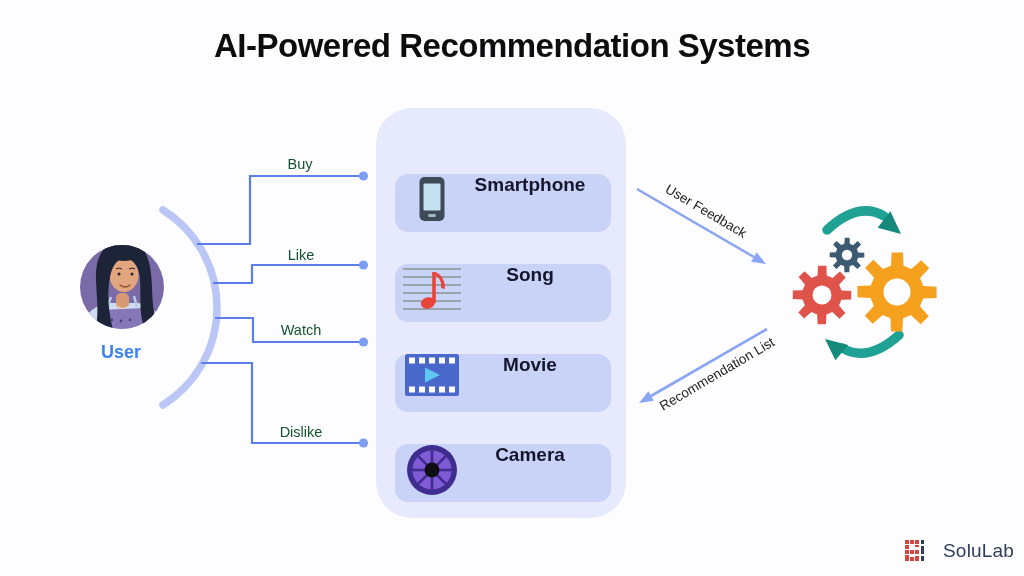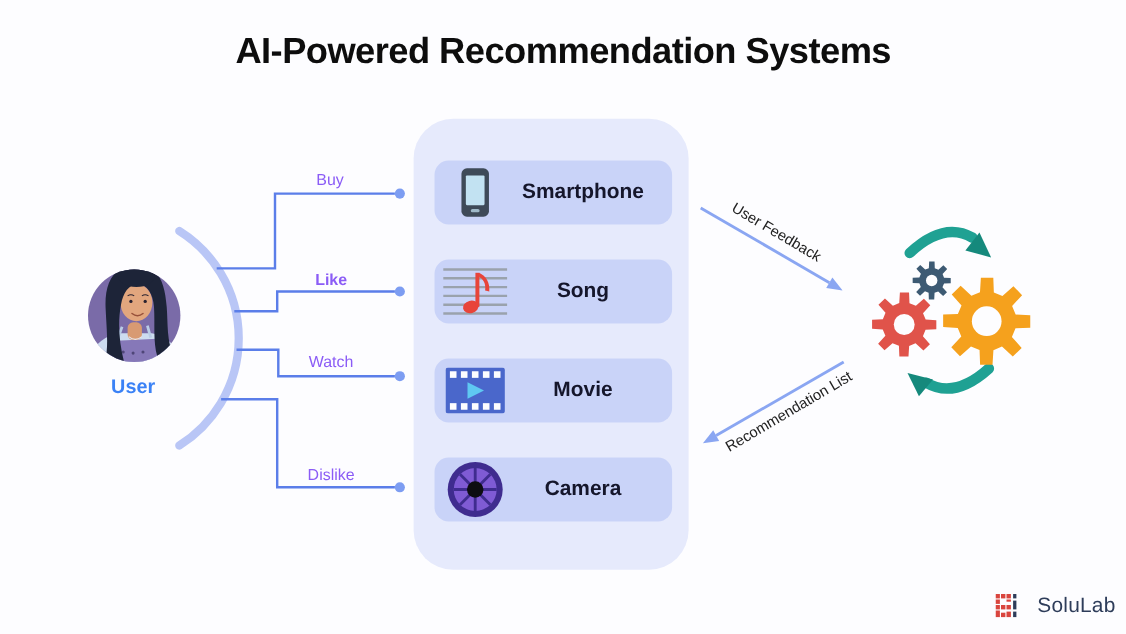--- a/index.html
+++ b/index.html
@@ -9,40 +9,40 @@
   .layer-svg { position:absolute; left:0; top:0; width:1024px; height:576px; }
 
   .title {
     position:absolute; left:0; top:27px; width:1024px;
     text-align:center; font-size:33px; font-weight:bold; color:#0d0d0d;
     letter-spacing:-0.5px;
   }
 
   .floating-label {
     position:absolute; transform:translate(-50%,-50%);
-    font-size:14.5px; color:#8b5cf6; white-space:nowrap;
+    font-size:14.5px; color:#14532d; white-space:nowrap;
   }
   .user-label {
     position:absolute; left:121px; top:352px; transform:translate(-50%,-50%);
     font-size:18px; font-weight:bold; color:#3b82f6;
   }
   .arrow-label {
     position:absolute; transform:translate(-50%,-50%) rotate(30.5deg);
     font-size:13.5px; color:#222; white-space:nowrap;
   }
   .arrow-label.up { transform:translate(-50%,-50%) rotate(-30.5deg); }
 
   .panel {
     position:absolute; left:376px; top:108px; width:250px; height:410px;
     background:#e6eafc; border-radius:36px;
   }
   .card {
     position:absolute; left:19px; width:216px; height:58px;
     background:#c9d3f8; border-radius:13px;
-    display:flex; align-items:center;
+    display:flex; align-items:flex-start;margin-top:28px;
   }
   .card .icon-box { width:74px; display:flex; justify-content:center; align-items:center; }
   .card .card-label {
     flex:1; text-align:center; padding-right:20px;
     font-size:19px; font-weight:bold; color:#15162b;
   }
 
   .logo {
     position:absolute; left:905px; top:540px;
     display:flex; align-items:flex-start; gap:16px;
@@ -128,21 +128,21 @@
       <path id="gear-orange" fill="#f5a11d" d="M883.1 268.9 L890.9 265.7 L891.7 252.4 L903.0 252.4 L903.5 265.8 L911.3 269.1 L921.3 260.2 L929.2 268.3 L920.1 278.1 L923.3 285.9 L936.6 286.7 L936.6 298.0 L923.2 298.5 L919.9 306.3 L928.8 316.3 L920.7 324.2 L910.9 315.1 L903.1 318.3 L902.3 331.6 L891.0 331.6 L890.5 318.2 L882.7 314.9 L872.7 323.8 L864.8 315.7 L873.9 305.9 L870.7 298.1 L857.4 297.3 L857.4 286.0 L870.8 285.5 L874.1 277.7 L865.2 267.7 L873.3 259.8 Z"></path>
       <circle cx="897" cy="292" r="13.5" fill="#fdfdff"></circle>
     </g>
   </svg>
 
   <div class="title">AI-Powered Recommendation Systems</div>
 
   <div class="user-label">User</div>
 
   <div class="floating-label" style="left:300px; top:164px;">Buy</div>
-  <div class="floating-label" style="left:301px; top:255px;font-weight:bold;">Like</div>
+  <div class="floating-label" style="left:301px; top:255px;">Like</div>
   <div class="floating-label" style="left:301px; top:330px;">Watch</div>
   <div class="floating-label" style="left:301px; top:432px;">Dislike</div>
 
   <div class="panel">
 
     <div class="card" style="top:38px;">
       <span class="icon-box">
         <svg width="50" height="50" viewBox="0 0 50 50">
           <rect x="12.5" y="3" width="25" height="44" rx="5" fill="#3e4a58"></rect>
           <rect x="16.5" y="9.5" width="17" height="27" rx="1" fill="#c2e2f2"></rect>

